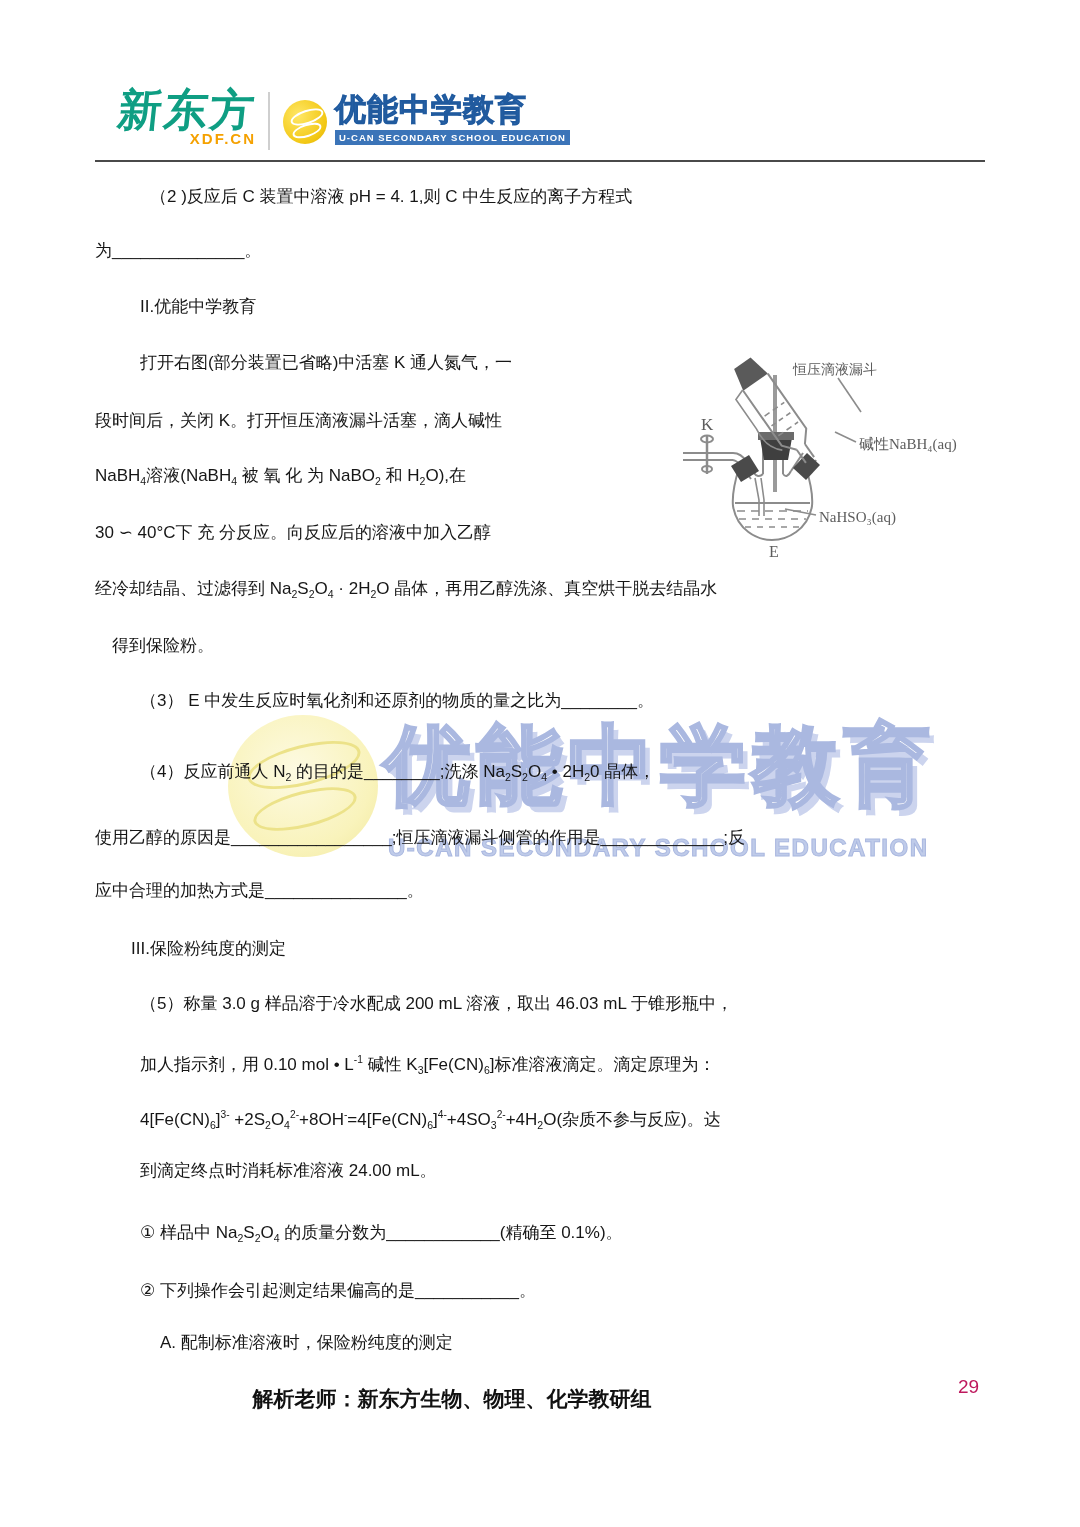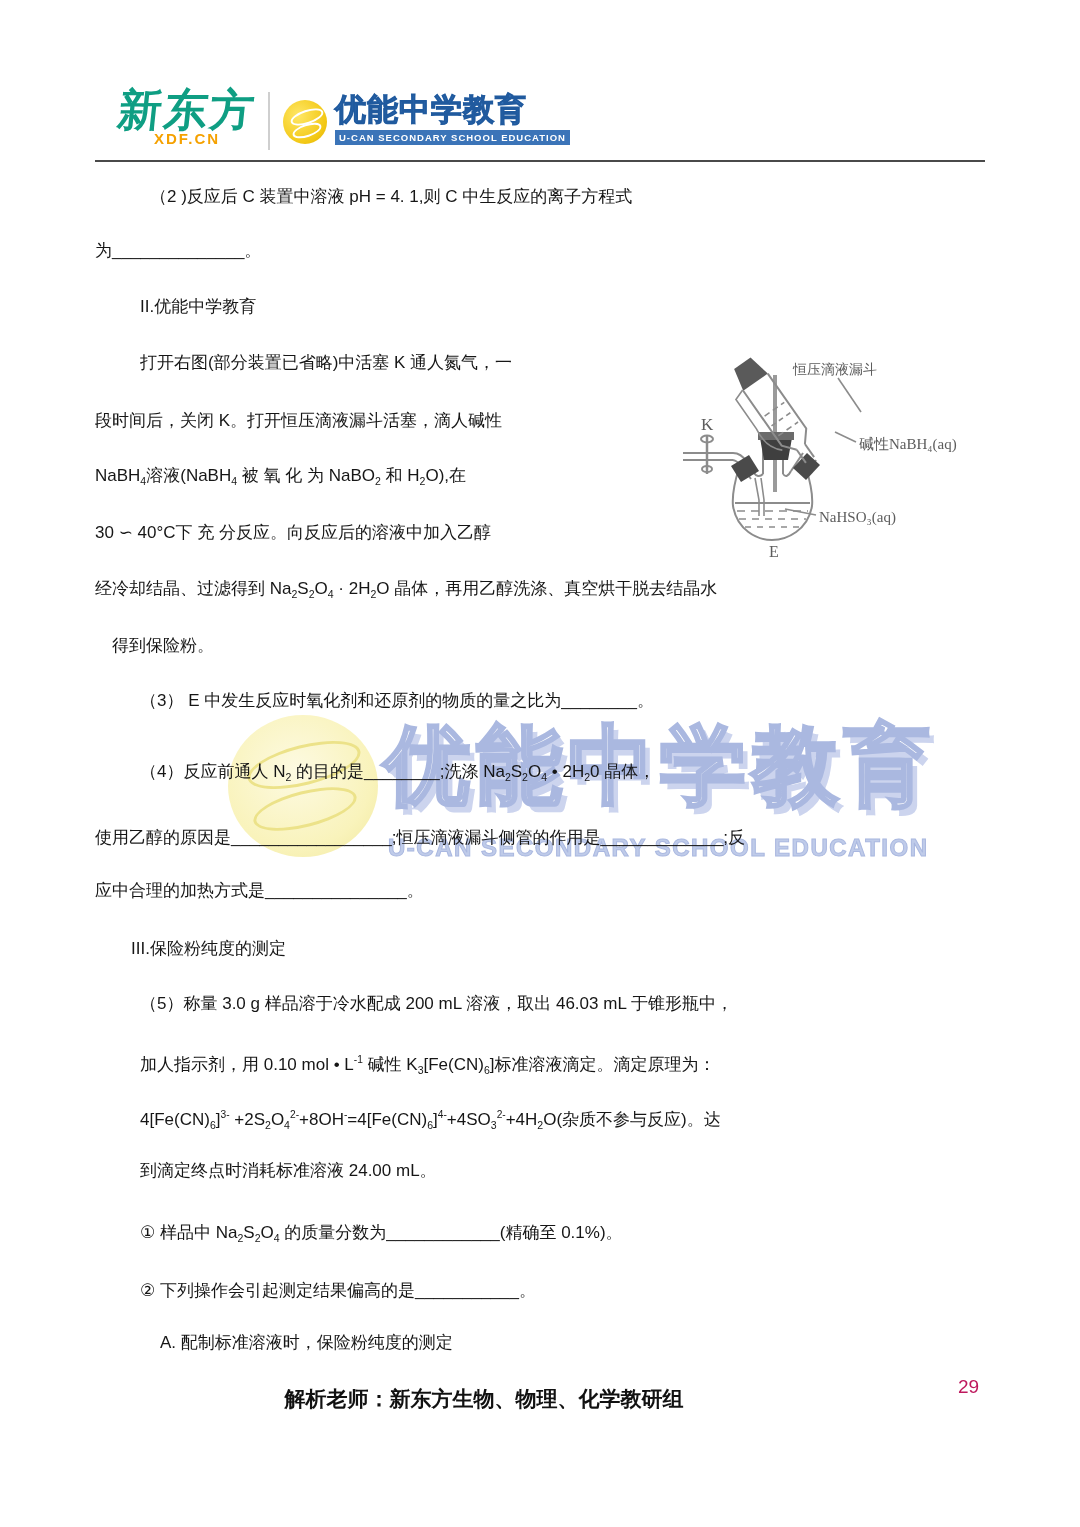--- a/index.html
+++ b/index.html
@@ -4,21 +4,21 @@
 <style>
   html,body{margin:0;padding:0;}
   body{
     width:1080px;height:1527px;position:relative;background:#ffffff;
     font-family:"Liberation Sans","DejaVu Sans",sans-serif;color:#1c1c1c;overflow:hidden;
   }
   
   .hdr{position:absolute;left:0;top:0;width:1080px;height:170px;}
   .xdf-logo{position:absolute;left:118px;top:88px;}
   .xdf-name{font-size:44px;font-weight:bold;color:#0f9e83;letter-spacing:2px;line-height:44px;transform:skewX(-6deg);}
-  .xdf-domain{font-size:15px;font-weight:bold;color:#f5a100;letter-spacing:2px;text-align:center;margin-top:-2px;}
+  .xdf-domain{font-size:15px;font-weight:bold;color:#f5a100;letter-spacing:2px;text-align:right;margin-top:-2px;}
   .hdr-divider{position:absolute;left:268px;top:92px;width:2px;height:58px;background:#cfcfcf;}
   .ucan-logo{position:absolute;left:283px;top:92px;display:flex;align-items:flex-start;}
   .globe{width:44px;height:44px;border-radius:50%;background:radial-gradient(circle at 35% 35%,#ffe766,#f2c713 70%,#d9a80c);position:relative;margin-top:8px;}
   .globe:before{content:"";position:absolute;left:7px;top:10px;width:30px;height:10px;border:2px solid #fff;border-radius:50%;transform:rotate(-18deg);}
   .globe:after{content:"";position:absolute;left:9px;top:24px;width:26px;height:9px;border:2px solid #fff;border-radius:50%;transform:rotate(-18deg);}
   .ucan-txt{margin-left:8px;}
   .ucan-name{font-size:31px;font-weight:bold;color:#3b79c2;letter-spacing:1px;-webkit-text-stroke:1px #205a9e;line-height:36px;}
   .ucan-band{margin-top:2px;background:#3b74b8;color:#ffffff;font-size:9.5px;font-weight:bold;letter-spacing:1px;padding:2px 4px;text-align:center;}
   .slogan{position:absolute;left:565px;top:110px;font-size:17px;font-style:italic;font-weight:bold;color:#4b907b;letter-spacing:2.5px;}
   .hdr-rule{position:absolute;left:95px;top:160px;width:890px;height:0;border-top:2px solid #4a4a4a;}
@@ -33,21 +33,21 @@
   .wm-sub{left:388px;top:834px;font-size:24px;font-weight:bold;letter-spacing:1.5px;color:#bfcbe9;
     -webkit-text-stroke:1px #aab8e0;white-space:nowrap;}
   
   .ln{position:absolute;font-size:17px;line-height:30px;white-space:nowrap;z-index:2;color:#161616;}
   .ln sub{font-size:62%;}
   .ln sup{font-size:60%;}
   
   .diagram{position:absolute;left:675px;top:350px;width:340px;height:215px;z-index:2;}
   .diagram text{font-family:"Liberation Serif","DejaVu Serif",serif;fill:#5d5d5d;}
   
-  .footer-credit{position:absolute;left:0;top:1385px;width:904px;text-align:center;font-size:21px;font-weight:bold;color:#111;z-index:2;padding-left:32px;}
+  .footer-credit{position:absolute;left:0;top:1385px;width:904px;text-align:center;font-size:21px;font-weight:bold;color:#111;z-index:2;}
   .page-num{position:absolute;left:958px;top:1376px;font-size:19px;color:#be185d;z-index:2;}
 </style>
 </head>
 <body>
 
 <div class="hdr">
   <div class="xdf-logo">
     <div class="xdf-name">新东方</div>
     <div class="xdf-domain">XDF.CN</div>
   </div>

